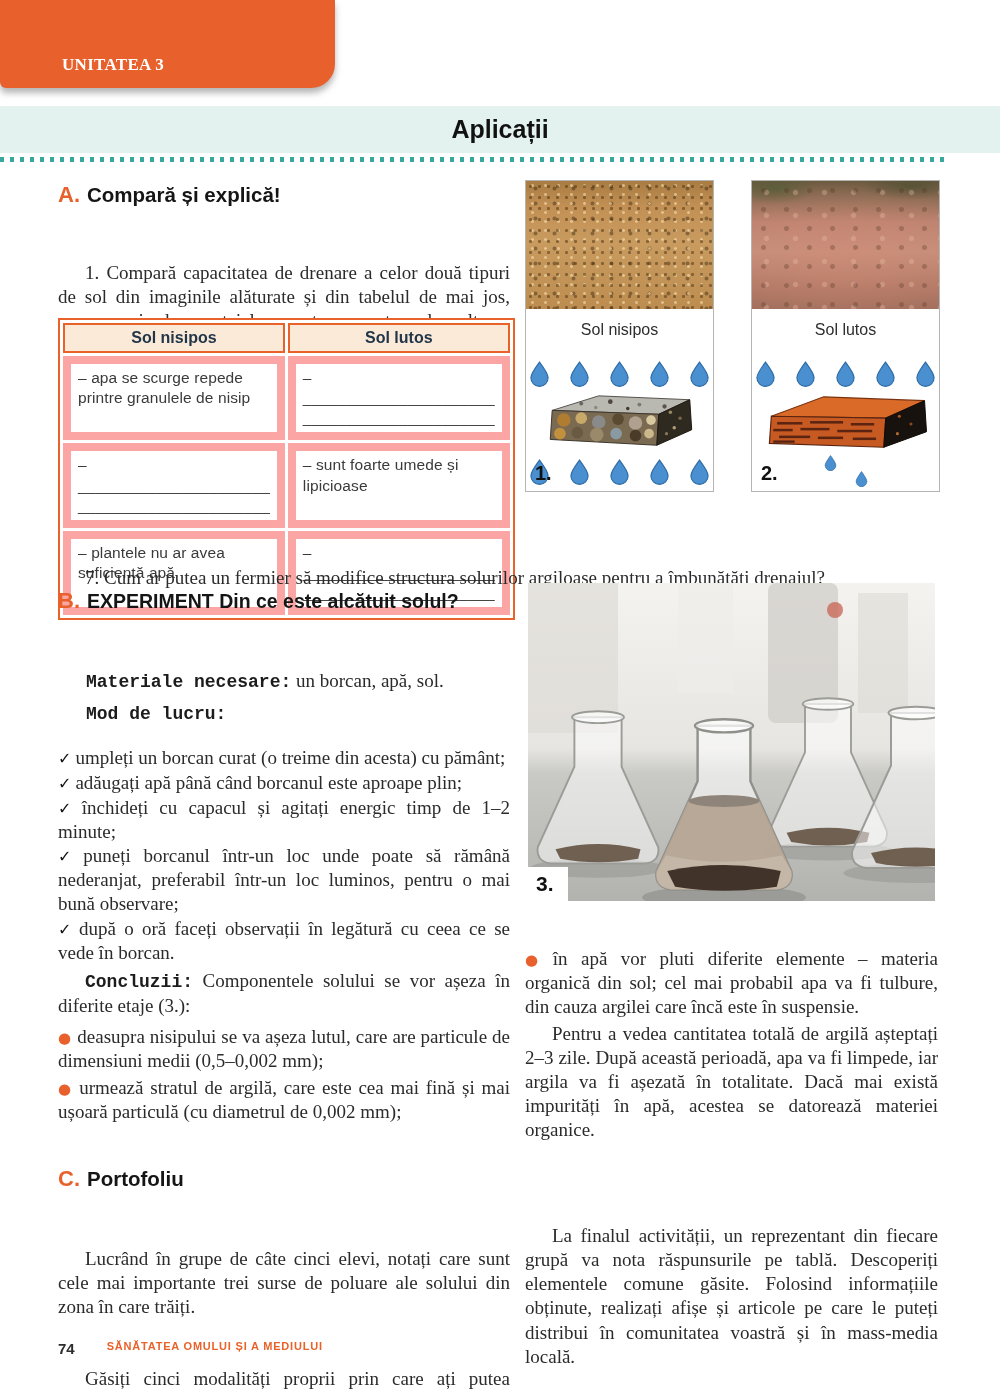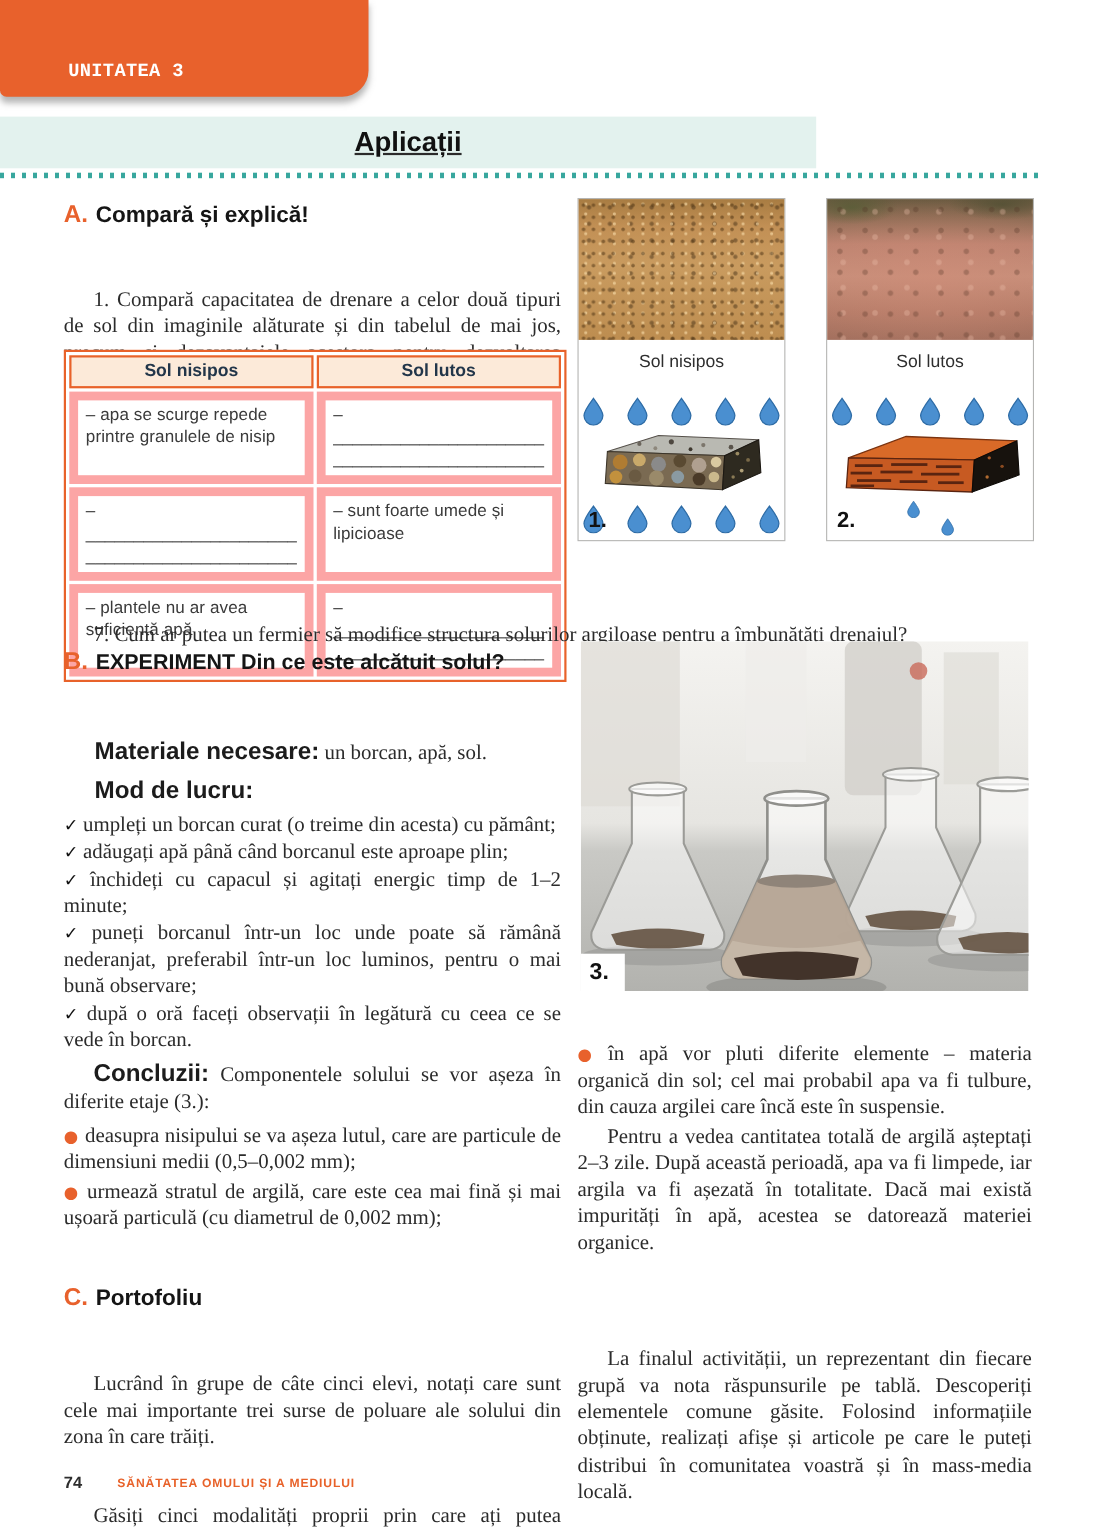--- a/index.html
+++ b/index.html
@@ -8,40 +8,40 @@
     font-family:"Liberation Serif", serif;color:#2b2b2b;overflow:hidden;
   }
   
   .unit-tab{
     position:absolute;left:0;top:0;width:335px;height:88px;
     background:#E8612C;border-radius:0 0 24px 6px;
     box-shadow:0 5px 6px rgba(110,110,110,.5);
   }
   .unit-tab-label{
     position:absolute;left:62px;bottom:13px;color:#fff;
-    font-family:Liberation Mono, monospace;font-weight:bold;font-size:17px;letter-spacing:.3px;
+    font-family:Liberation Serif, serif;font-weight:bold;font-size:17px;letter-spacing:.3px;
   }
   .banner{
-    position:absolute;left:0;top:106px;width:742px;height:47px;background:#E3F2EE;
-    display:flex;align-items:center;justify-content:center;text-decoration:underline;
+    position:absolute;left:0;top:106px;width:1000px;height:47px;background:#E3F2EE;
+    display:flex;align-items:center;justify-content:center;
   }
   .banner-title{
     font-family:"Liberation Sans",sans-serif;font-weight:bold;font-size:25px;color:#111;
   }
   .dotted-line{
     position:absolute;left:0;top:157px;width:945px;height:5px;
     background-image:repeating-linear-gradient(to right,#38A79E 0 4px,transparent 4px 10px);
   }
   
   .sec-head{position:absolute;font-family:"Liberation Sans",sans-serif;font-weight:bold;font-size:20.5px;color:#151515;}
   .sec-letter{color:#E8612C;font-size:22px;margin-right:7px;}
   
   .para{font-size:19px;line-height:1.27;text-align:justify;margin-top:48px;}
   .indent{text-indent:27px;}
-  .bold-label{font-family:Liberation Sans, sans-serif;font-weight:bold;font-size:22px;color:#1c1c1c;}
+  .bold-label{font-family:Liberation Mono, monospace;font-weight:bold;font-size:18px;color:#1c1c1c;}
   .step{margin:1px 0;font-size:19px;line-height:1.26;text-align:justify;}
   .check{font-family:"DejaVu Sans",sans-serif;font-weight:bold;font-size:16px;color:#111;margin-right:4px;}
   .obullet{color:#E8612C;font-size:15px;margin-right:6px;font-family:"DejaVu Sans",sans-serif;}
   .bullet-para{margin:3px 0;font-size:19px;line-height:1.26;text-align:justify;}
   
   .soil-table{
     position:absolute;left:58px;top:318px;width:450px;
     border-collapse:separate;border-spacing:3px;
     background:#ffffff;border:2px solid #E8622A;
     font-family:"Liberation Sans",sans-serif;font-size:15.5px;color:#3a3a3a;
@@ -96,21 +96,21 @@
   .flask-fig{position:absolute;left:528px;top:583px;width:407px;height:318px;}
   .figure-label{
     position:absolute;left:0;bottom:0;width:40px;height:34px;background:#fff;
     font-family:"Liberation Sans",sans-serif;font-weight:bold;font-size:21px;color:#111;
     display:flex;align-items:center;padding-left:8px;box-sizing:border-box;
   }
   
   .colL{left:58px;width:452px;position:absolute;}
   .colR{left:525px;width:413px;position:absolute;}
   
-  .footer{position:absolute;left:58px;top:1340px;display:flex;align-items:center;gap:32px;
+  .footer{position:absolute;left:58px;top:1340px;display:flex;align-items:flex-start;gap:32px;
     font-family:"Liberation Sans",sans-serif;font-weight:bold;}
   .page-num{font-size:15px;color:#2d2d2d;}
   .footer-title{font-size:11px;color:#E8622A;letter-spacing:.8px;}
 </style>
 </head>
 <body>
 
 <svg width="0" height="0" style="position:absolute">
   <defs>
     <g id="dropsym">
@@ -286,21 +286,21 @@
   <span class="sec-letter">B.</span><span>EXPERIMENT Din ce este alcătuit solul?</span>
 </div>
 
 <div class="colL" style="top:621px;">
   <div class="para" style="text-align:left;margin-left:28px;">
     <span class="bold-label">Materiale necesare:</span><span> un borcan, apă, sol.</span>
   </div>
   <div class="para" style="text-align:left;margin-left:28px;margin-top:7px;">
     <span class="bold-label">Mod de lucru:</span>
   </div>
-  <div style="margin-top:6px;">
+  <div style="margin-top:20px;">
     <div class="step"><span class="check">✓</span><span>umpleți un borcan curat (o treime din acesta) cu pământ;</span></div>
     <div class="step"><span class="check">✓</span><span>adăugați apă până când borcanul este aproape plin;</span></div>
     <div class="step"><span class="check">✓</span><span>închideți cu capacul și agitați energic timp de 1–2 minute;</span></div>
     <div class="step"><span class="check">✓</span><span>puneți borcanul într-un loc unde poate să rămână nederanjat, preferabil într-un loc luminos, pentru o mai bună observare;</span></div>
     <div class="step"><span class="check">✓</span><span>după o oră faceți observații în legătură cu ceea ce se vede în borcan.</span></div>
   </div>
   <div class="para" style="margin-top:4px;text-indent:27px;">
     <span class="bold-label">Concluzii:</span><span> Componentele solului se vor așeza în diferite etaje (3.):</span>
   </div>
   <div style="margin-top:7px;">

